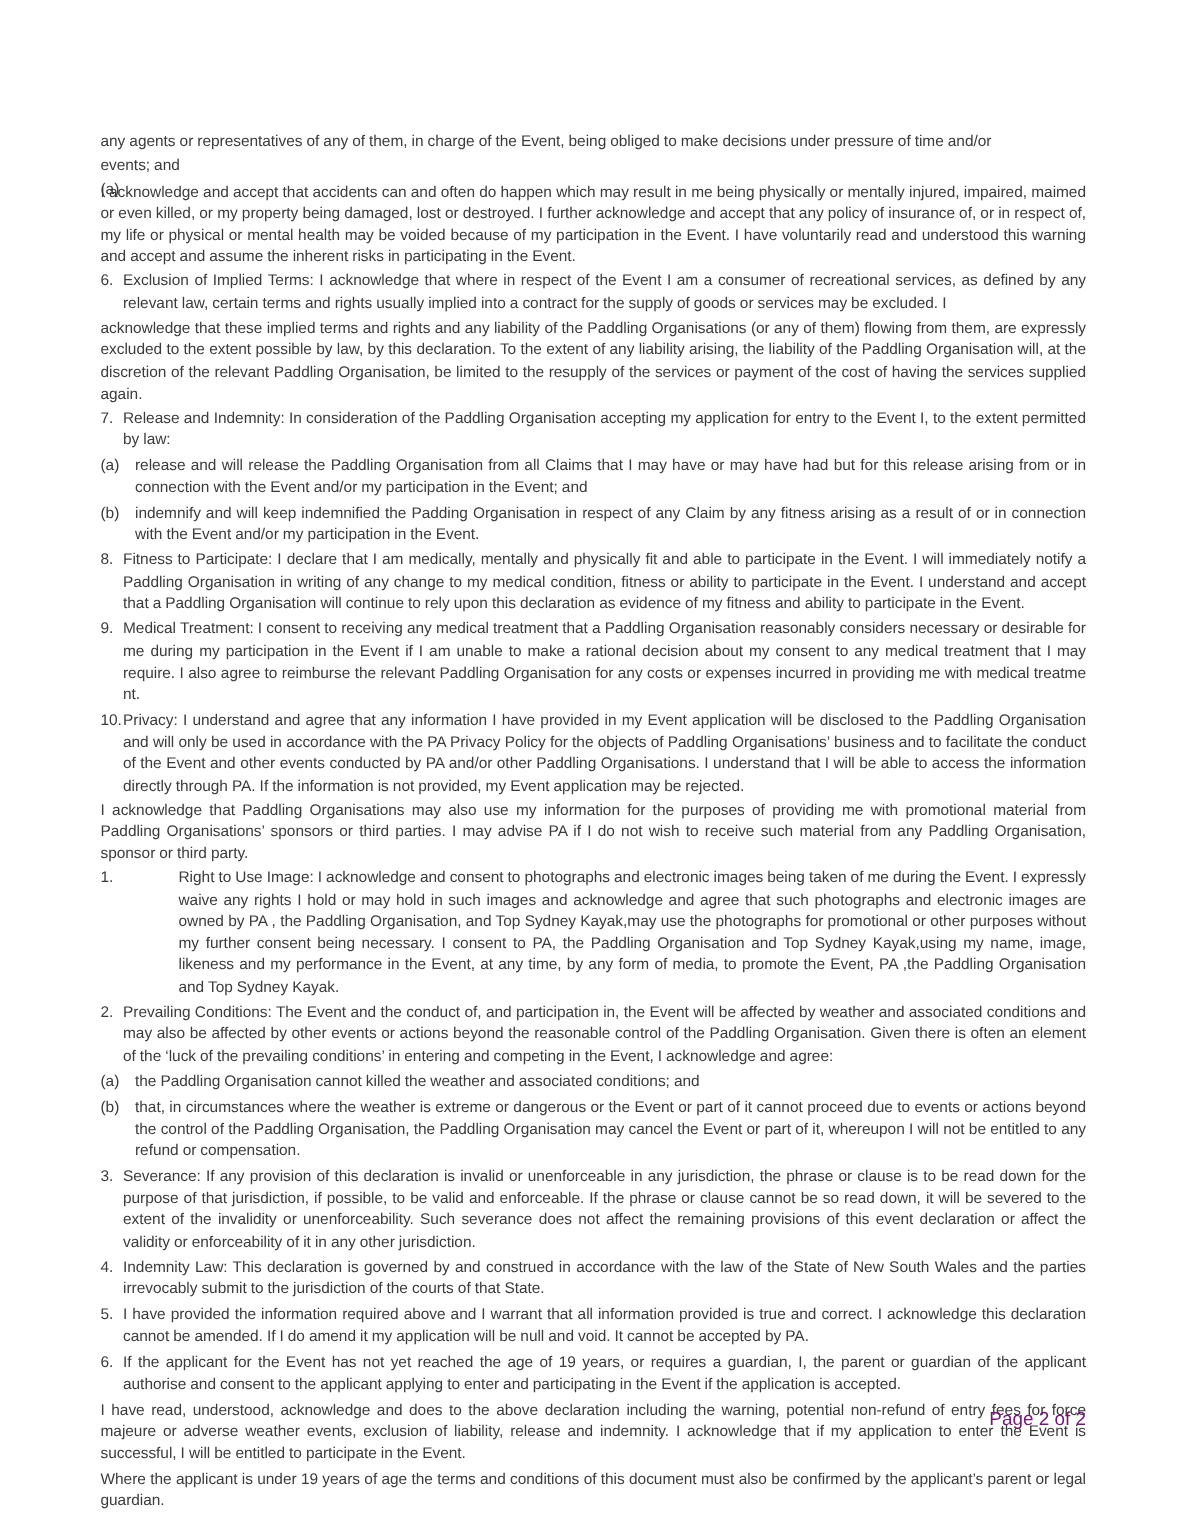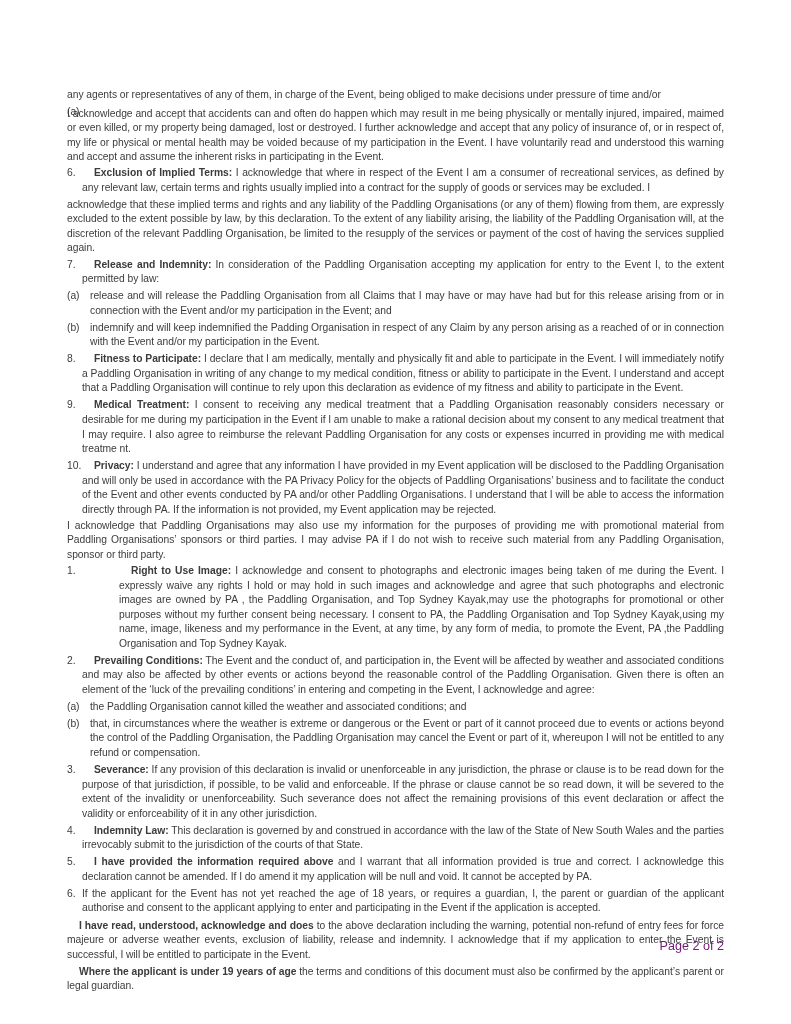--- a/index.html
+++ b/index.html
@@ -71,22 +71,21 @@
     text-align: left;
   }
   
   .sub.gap {
     padding-left: 23px;
   }
   .sub.gap > .num {
     width: 23px;
   }
   b, .b {
-    font-weight: bold;
-    margin-left: 12px;
+    font-weight: normal;
   }
   .spacer-xs { height: 1px; }
   .spacer-s  { height: 2px; }
   .footer {
     position: absolute;
     left: 67px;
     top: 938px;
     width: 657px;
     text-align: right;
     font-size: 12.6px;
@@ -97,41 +96,42 @@
 </head>
 <body>
 
 <div class="page">
 
   <div class="content">
 
     <p class="p left"><span>any agents or representatives of any of them, in charge of the Event, being obliged to make decisions under pressure of time and/or</span></p>
     <div class="spacer-xs"></div>
 
+    <p class="p left"><span>events; and</span></p>
     <div class="spacer-xs"></div>
 
     <p class="p left sub gap"><span class="num">(a)</span></p>
     <div class="spacer-xs"></div>
 
     <p class="p"><span>I acknowledge and accept that accidents can and often do happen which may result in me being physically or mentally injured, impaired, maimed or even killed, or my property being damaged, lost or destroyed. I further acknowledge and accept that any policy of insurance of, or in respect of, my life or physical or mental health may be voided because of my participation in the Event. I have voluntarily read and understood this warning and accept and assume the inherent risks in participating in the Event.</span></p>
     <div class="spacer-xs"></div>
 
     <p class="p clause"><span class="num">6.</span><b>Exclusion of Implied Terms:</b><span> I acknowledge that where in respect of the Event I am a consumer of recreational services, as defined by any relevant law, certain terms and rights usually implied into a contract for the supply of goods or services may be excluded. I</span></p>
     <div class="spacer-s"></div>
 
     <p class="p"><span>acknowledge that these implied terms and rights and any liability of the Paddling Organisations (or any of them) flowing from them, are expressly excluded to the extent possible by law, by this declaration. To the extent of any liability arising, the liability of the Paddling Organisation will, at the discretion of the relevant Paddling Organisation, be limited to the resupply of the services or payment of the cost of having the services supplied again.</span></p>
     <div class="spacer-xs"></div>
 
     <p class="p clause"><span class="num">7.</span><b>Release and Indemnity:</b><span> In consideration of the Paddling Organisation accepting my application for entry to the Event I, to the extent permitted by law:</span></p>
     <div class="spacer-s"></div>
 
     <p class="p sub gap"><span class="num">(a)</span><span>release and will release the Paddling Organisation from all Claims that I may have or may have had but for this release arising from or in connection with the Event and/or my participation in the Event; and</span></p>
     <div class="spacer-s"></div>
 
-    <p class="p sub gap"><span class="num">(b)</span><span>indemnify and will keep indemnified the Padding Organisation in respect of any Claim by any person arising as a reached of or in connection with the Event and/or my participation in the Event.</span></p>
+    <p class="p sub gap"><span class="num">(b)</span><span>indemnify and will keep indemnified the Padding Organisation in respect of any Claim by any fitness arising as a result of or in connection with the Event and/or my participation in the Event.</span></p>
     <div class="spacer-s"></div>
 
     <p class="p clause"><span class="num">8.</span><b>Fitness to Participate:</b><span> I declare that I am medically, mentally and physically fit and able to participate in the Event. I will immediately notify a Paddling Organisation in writing of any change to my medical condition, fitness or ability to participate in the Event. I understand and accept that a Paddling Organisation will continue to rely upon this declaration as evidence of my fitness and ability to participate in the Event.</span></p>
     <div class="spacer-s"></div>
 
     <p class="p clause"><span class="num">9.</span><b>Medical Treatment:</b><span> I consent to receiving any medical treatment that a Paddling Organisation reasonably considers necessary or desirable for me during my participation in the Event if I am unable to make a rational decision about my consent to any medical treatment that I may require. I also agree to reimburse the relevant Paddling Organisation for any costs or expenses incurred in providing me with medical treatme nt.</span></p>
     <div class="spacer-s"></div>
 
     <p class="p clause"><span class="num">10.</span><b>Privacy:</b><span> I understand and agree that any information I have provided in my Event application will be disclosed to the Paddling Organisation and will only be used in accordance with the PA Privacy Policy for the objects of Paddling Organisations’ business and to facilitate the conduct of the Event and other events conducted by PA and/or other Paddling Organisations. I understand that I will be able to access the information directly through PA. If the information is not provided, my Event application may be rejected.</span></p>
     <div class="spacer-xs"></div>
@@ -153,21 +153,21 @@
 
     <p class="p clause"><span class="num">3.</span><b>Severance:</b><span> If any provision of this declaration is invalid or unenforceable in any jurisdiction, the phrase or clause is to be read down for the purpose of that jurisdiction, if possible, to be valid and enforceable. If the phrase or clause cannot be so read down, it will be severed to the extent of the invalidity or unenforceability. Such severance does not affect the remaining provisions of this event declaration or affect the validity or enforceability of it in any other jurisdiction.</span></p>
     <div class="spacer-s"></div>
 
     <p class="p clause"><span class="num">4.</span><b>Indemnity Law:</b><span> This declaration is governed by and construed in accordance with the law of the State of New South Wales and the parties irrevocably submit to the jurisdiction of the courts of that State.</span></p>
     <div class="spacer-s"></div>
 
     <p class="p clause"><span class="num">5.</span><b>I have provided the information required above</b><span> and I warrant that all information provided is true and correct. I acknowledge this declaration cannot be amended. If I do amend it my application will be null and void. It cannot be accepted by PA.</span></p>
     <div class="spacer-s"></div>
 
-    <p class="p clause"><span class="num">6.</span><span>If the applicant for the Event has not yet reached the age of 18 years, or requires a guardian, I, the parent or guardian of the applicant authorise and consent to the applicant applying to enter and participating in the Event if the application is accepted.</span></p>
+    <p class="p clause"><span class="num">6.</span><span>If the applicant for the Event has not yet reached the age of 19 years, or requires a guardian, I, the parent or guardian of the applicant authorise and consent to the applicant applying to enter and participating in the Event if the application is accepted.</span></p>
     <div class="spacer-s"></div>
 
     <p class="p"><b>I have read, understood, acknowledge and does</b><span> to the above declaration including the warning, potential non-refund of entry fees for force majeure or adverse weather events, exclusion of liability, release and indemnity. I acknowledge that if my application to enter the Event is successful, I will be entitled to participate in the Event.</span></p>
     <div class="spacer-s"></div>
 
     <p class="p"><b>Where the applicant is under 19 years of age</b><span> the terms and conditions of this document must also be confirmed by the applicant’s parent or legal guardian.</span></p>
     <div class="spacer-s"></div>
 
   </div>
 

